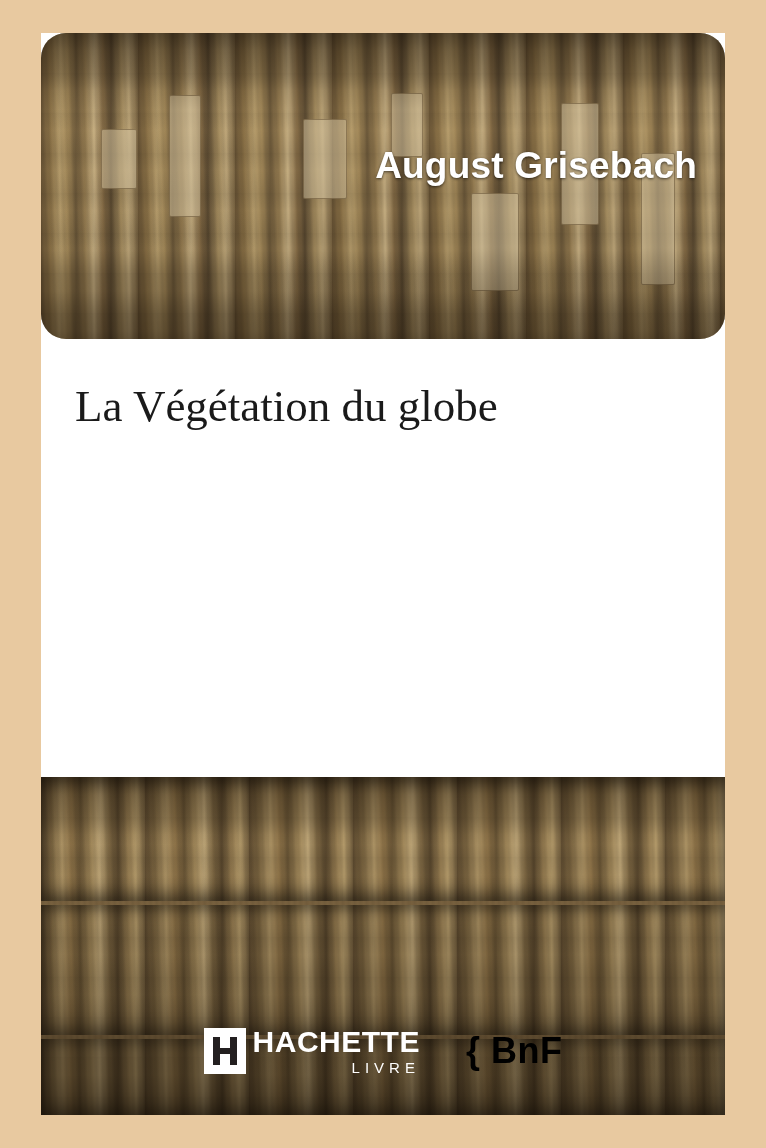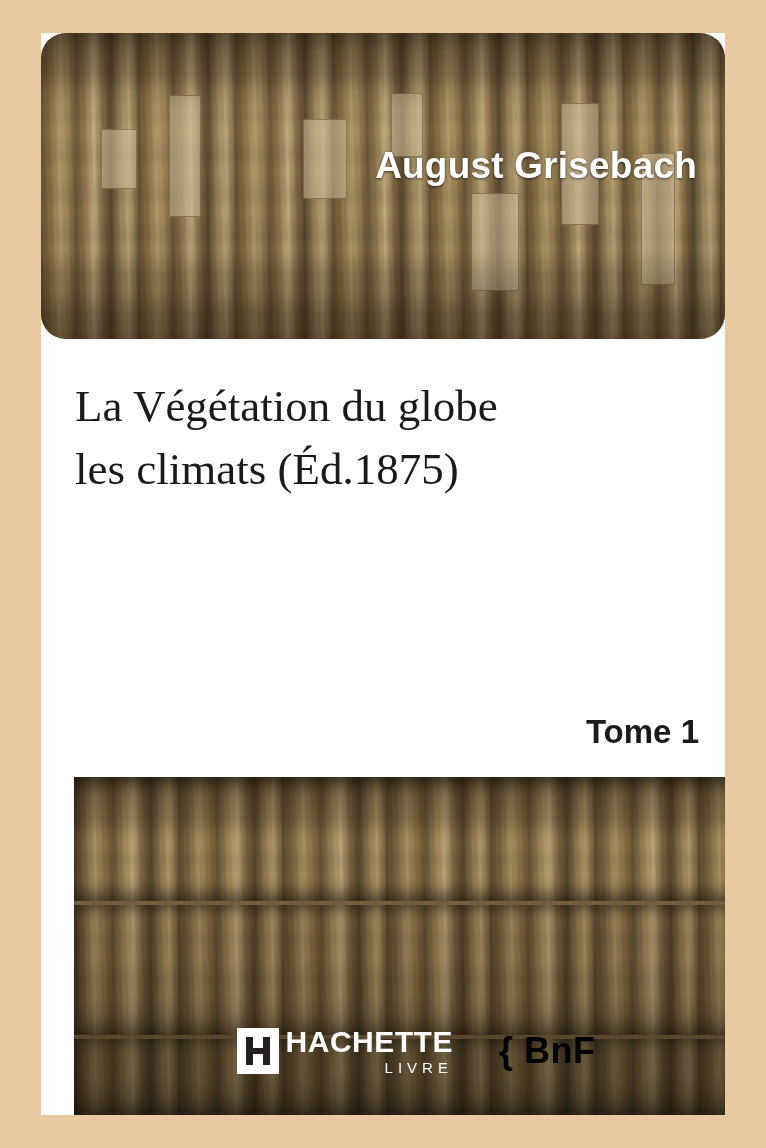--- a/index.html
+++ b/index.html
@@ -85,21 +85,20 @@
     position: absolute;
     background: rgba(222,205,170,0.55);
     border: 1px solid rgba(90,70,40,0.5);
     border-radius: 2px;
   }
 
   .band-bottom {
     top: 744px;
     height: 338px;
     background: #8a7049;
-    margin-left: 33px;
   }
   .band-bottom .shade {
     position: absolute;
     inset: 0;
     background: linear-gradient(180deg, rgba(25,16,6,0.5) 0%, rgba(120,96,60,0.12) 20%, rgba(30,20,8,0.25) 60%, rgba(20,13,5,0.6) 100%);
   }
   .band-bottom .rows {
     position: absolute;
     inset: 0;
   }
@@ -257,23 +256,21 @@
         <div class="lbl" style="left:520px; top:70px; width:36px; height:120px;"></div>
         <div class="lbl" style="left:600px; top:120px; width:32px; height:130px;"></div>
       </div>
       <div class="shade"></div>
       <div class="author">August Grisebach</div>
     </div>
 
     <div class="center">
       <div class="title">
         <div>La Végétation du globe</div>
-        <div>les climats (Éd.1875)</div>
-      </div>
-      <div class="tome">Tome 1</div>
+      </div>
     </div>
 
     <div class="band band-bottom">
       <div class="rows">
         <div class="row-shelf" style="top:0px; height:124px;"></div>
         <div class="row-shelf" style="top:128px; height:130px;"></div>
         <div class="row-shelf" style="top:262px; height:76px;"></div>
       </div>
       <div class="grain"></div>
       <div class="shade"></div>

